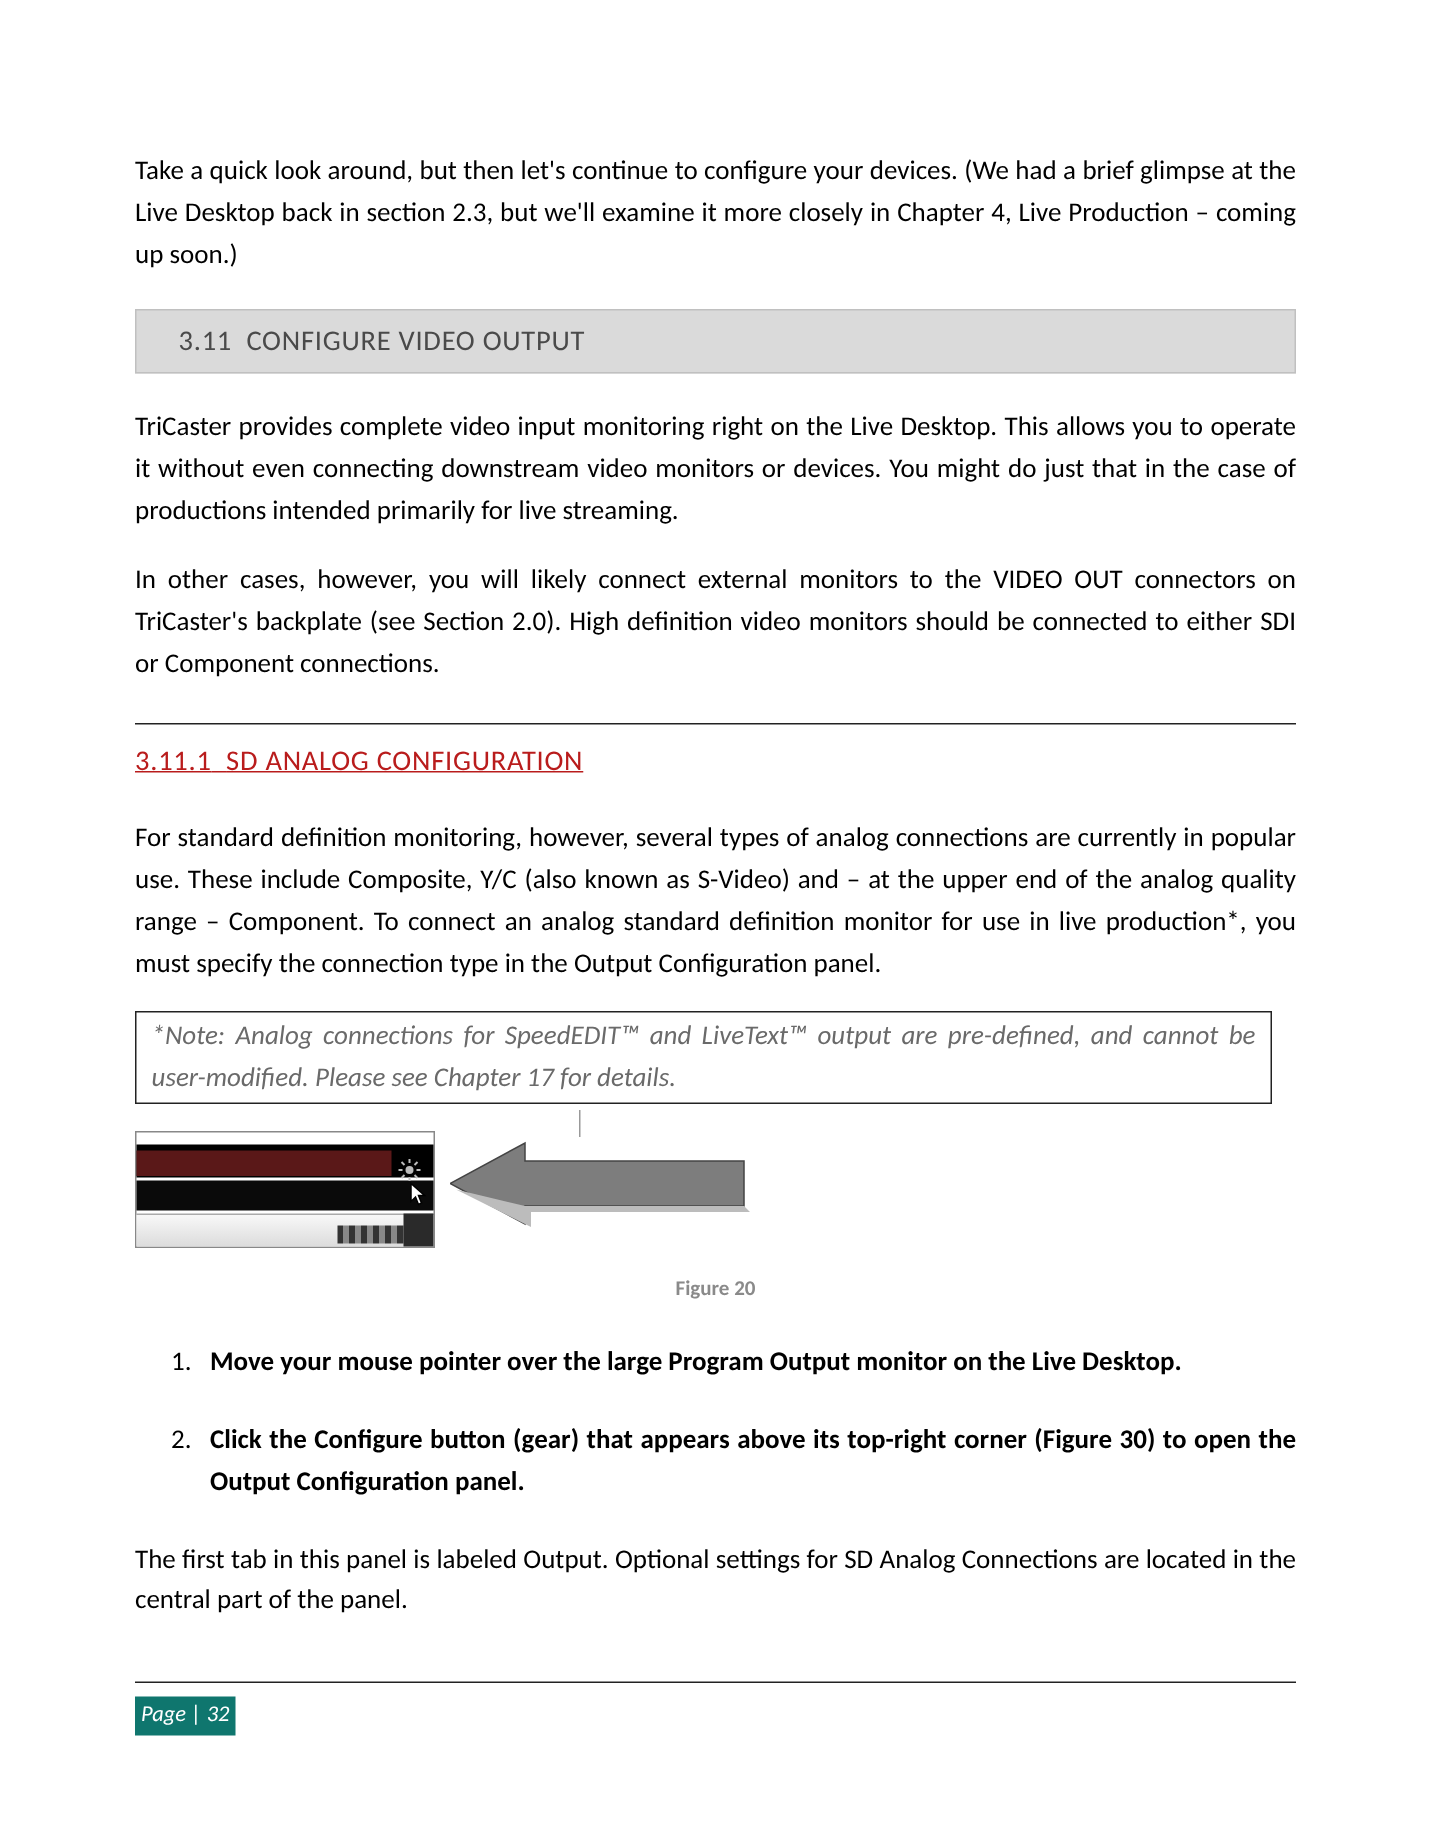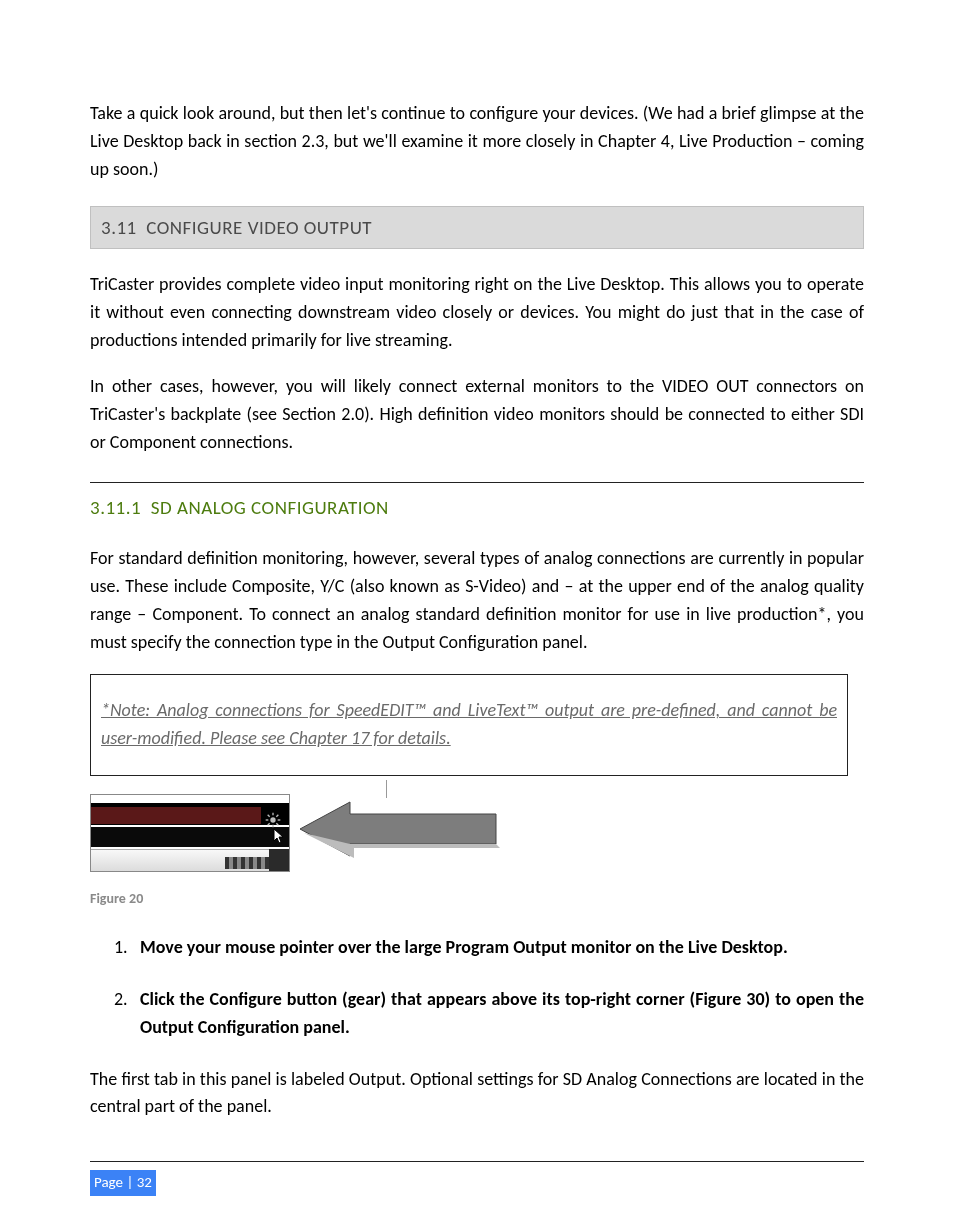--- a/index.html
+++ b/index.html
@@ -13,42 +13,42 @@
     font-size: 18px;
     line-height: 1.55;
   }
   .para {
     text-align: justify;
     margin-bottom: 18px;
   }
   .heading-bar {
     background: #dadada;
     border: 1px solid #c0c0c0;
-    padding: 6px 10px;
+    padding: 6px 28px;
     font-size: 19px;
     letter-spacing: 0.5px;
     color: #4a4a4a;
     margin: 22px 0 22px 0;
   }
   .sub-heading {
     border-top: 1px solid #222;
     padding-top: 10px;
     font-size: 19px;
     letter-spacing: 0.5px;
-    color: #4d7c0f;
+    color: #b91c1c;
     margin: 26px 0 22px 0;
+    text-decoration: underline;
   }
   .note-box {
     border: 1px solid #222;
-    padding: 22px 10px;
+    padding: 2px 10px;
     font-style: italic;
     color: #6a6a6a;
     text-align: justify;
     margin: 14px 16px 18px 0;
-    text-decoration: underline;
   }
   .figure-wrap {
     margin: 14px 0 10px 0;
   }
   .figure-image {
     display: inline-block;
     position: relative;
     width: 400px;
     height: 80px;
     vertical-align: top;
@@ -150,20 +150,21 @@
     top: -14px;
     width: 1px;
     height: 18px;
     background: #999;
   }
   .figure-caption {
     font-size: 14px;
     color: #8a8a8a;
     font-weight: bold;
     margin: 14px 0 24px 0;
+    text-align: center;
   }
   ol.steps {
     list-style: none;
     padding-left: 0;
     margin: 0 0 20px 0;
   }
   ol.steps li {
     display: flex;
     margin-bottom: 24px;
   }
@@ -178,39 +179,40 @@
     font-weight: bold;
   }
   .footer-rule {
     border: none;
     border-top: 1px solid #222;
     margin-top: 40px;
     margin-bottom: 6px;
   }
   .page-num {
     display: inline-block;
-    background: #3b82f6;
+    background: #0f766e;
     color: #fff;
     font-size: 15px;
     padding: 1px 4px;
+    font-style: italic;
   }
 </style>
 </head>
 <body>
 
 
 
 <p class="para">Take a quick look around, but then let's continue to configure your devices. (We had a brief glimpse at the Live Desktop back in section 2.3, but we'll examine it more closely in Chapter 4, Live Production  – coming up soon.)</p>
 
 <div class="heading-bar">
   <span>3.11</span>&nbsp;
   <span>CONFIGURE VIDEO OUTPUT</span>
 </div>
 
-<p class="para">TriCaster provides complete video input monitoring right on the Live Desktop. This allows you to operate it without even connecting downstream video closely or devices. You might do just that in the case of productions intended primarily for live streaming.</p>
+<p class="para">TriCaster provides complete video input monitoring right on the Live Desktop. This allows you to operate it without even connecting downstream video monitors or devices. You might do just that in the case of productions intended primarily for live streaming.</p>
 <p class="para">In other cases, however, you will likely connect external monitors to the VIDEO OUT connectors on TriCaster's backplate (see Section 2.0). High definition video monitors should be connected to either SDI or Component connections.</p>
 
 <div class="sub-heading">
   <span>3.11.1</span>&nbsp;
   <span>SD ANALOG CONFIGURATION</span>
 </div>
 
 <p class="para">For standard definition monitoring, however, several types of analog connections are currently in popular use.  These include Composite, Y/C (also known as S-Video) and – at the upper end of the analog quality range – Component.  To connect an analog standard definition monitor for use in live production*, you must specify the connection type in the Output Configuration panel.</p>
 
 <div class="note-box">*Note: Analog connections for SpeedEDIT™ and LiveText™ output are pre-defined, and cannot be user-modified.  Please see Chapter 17 for details.</div>

